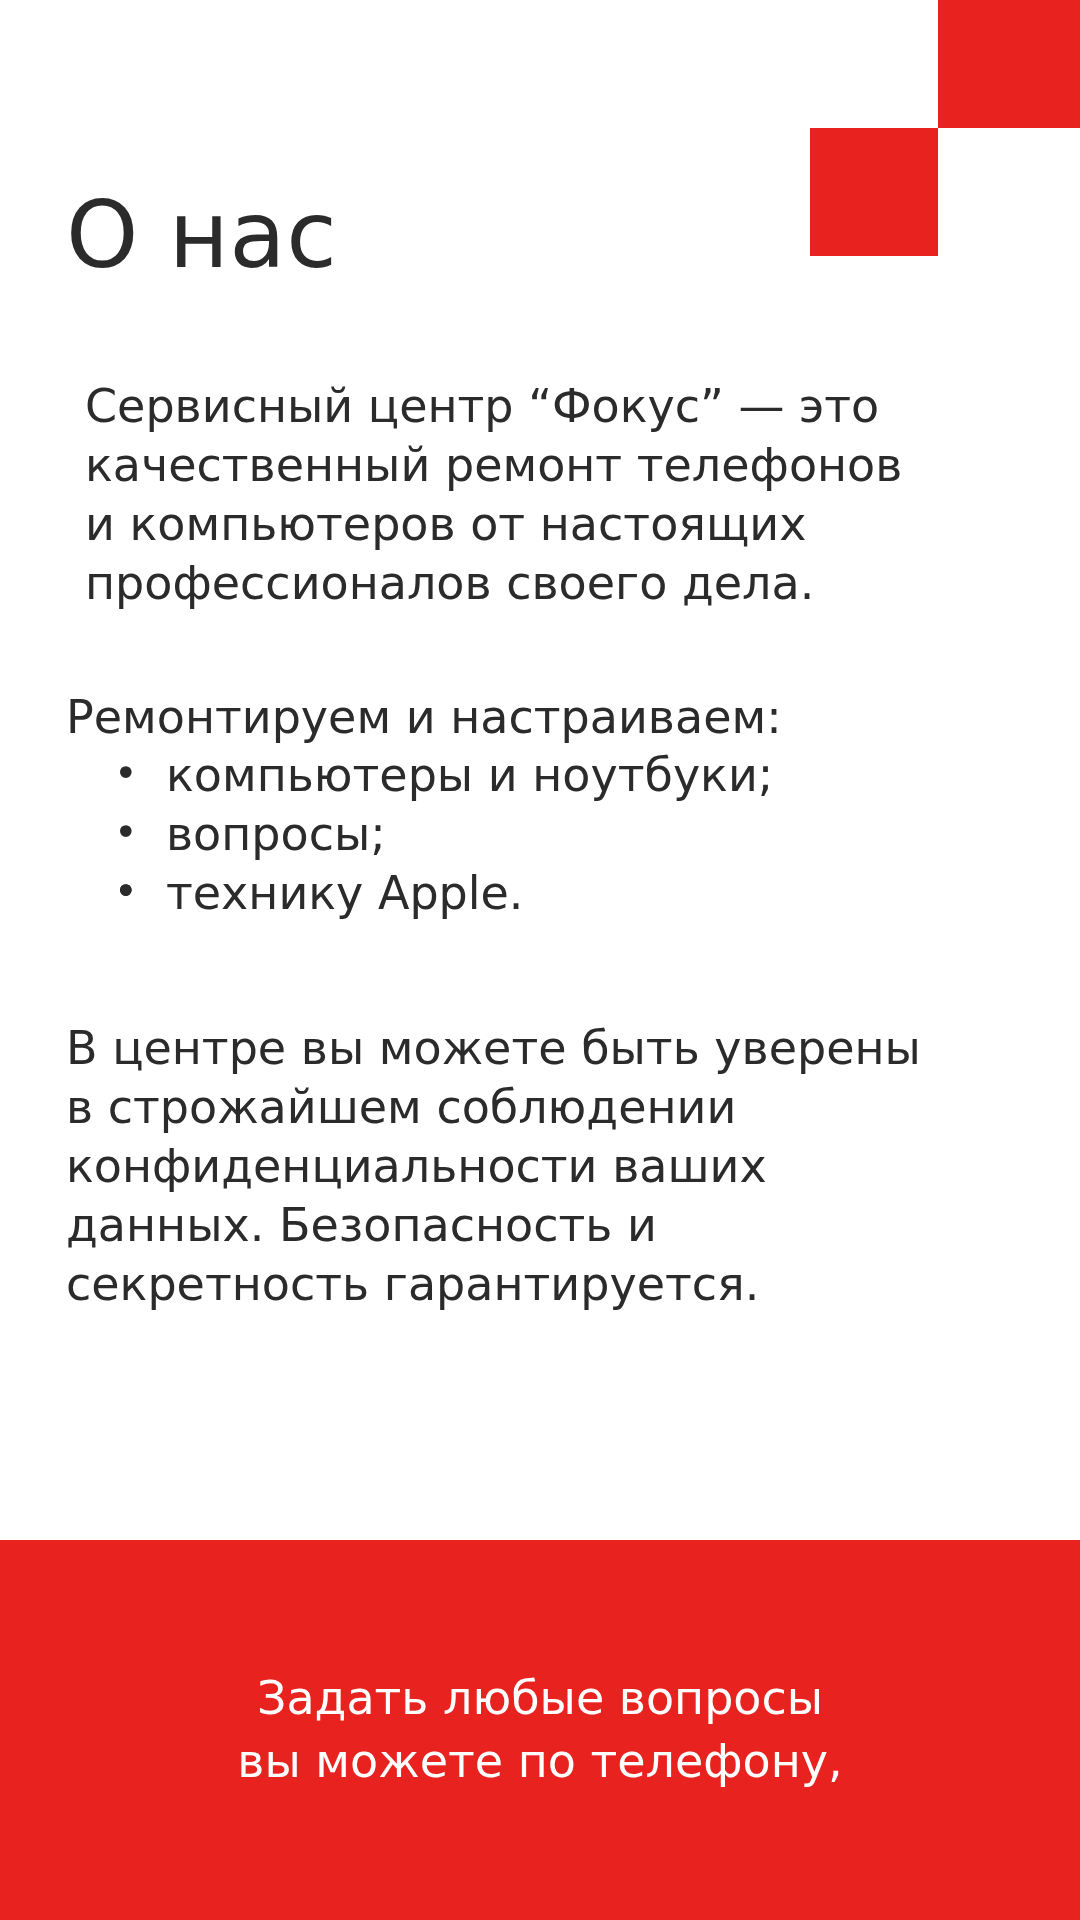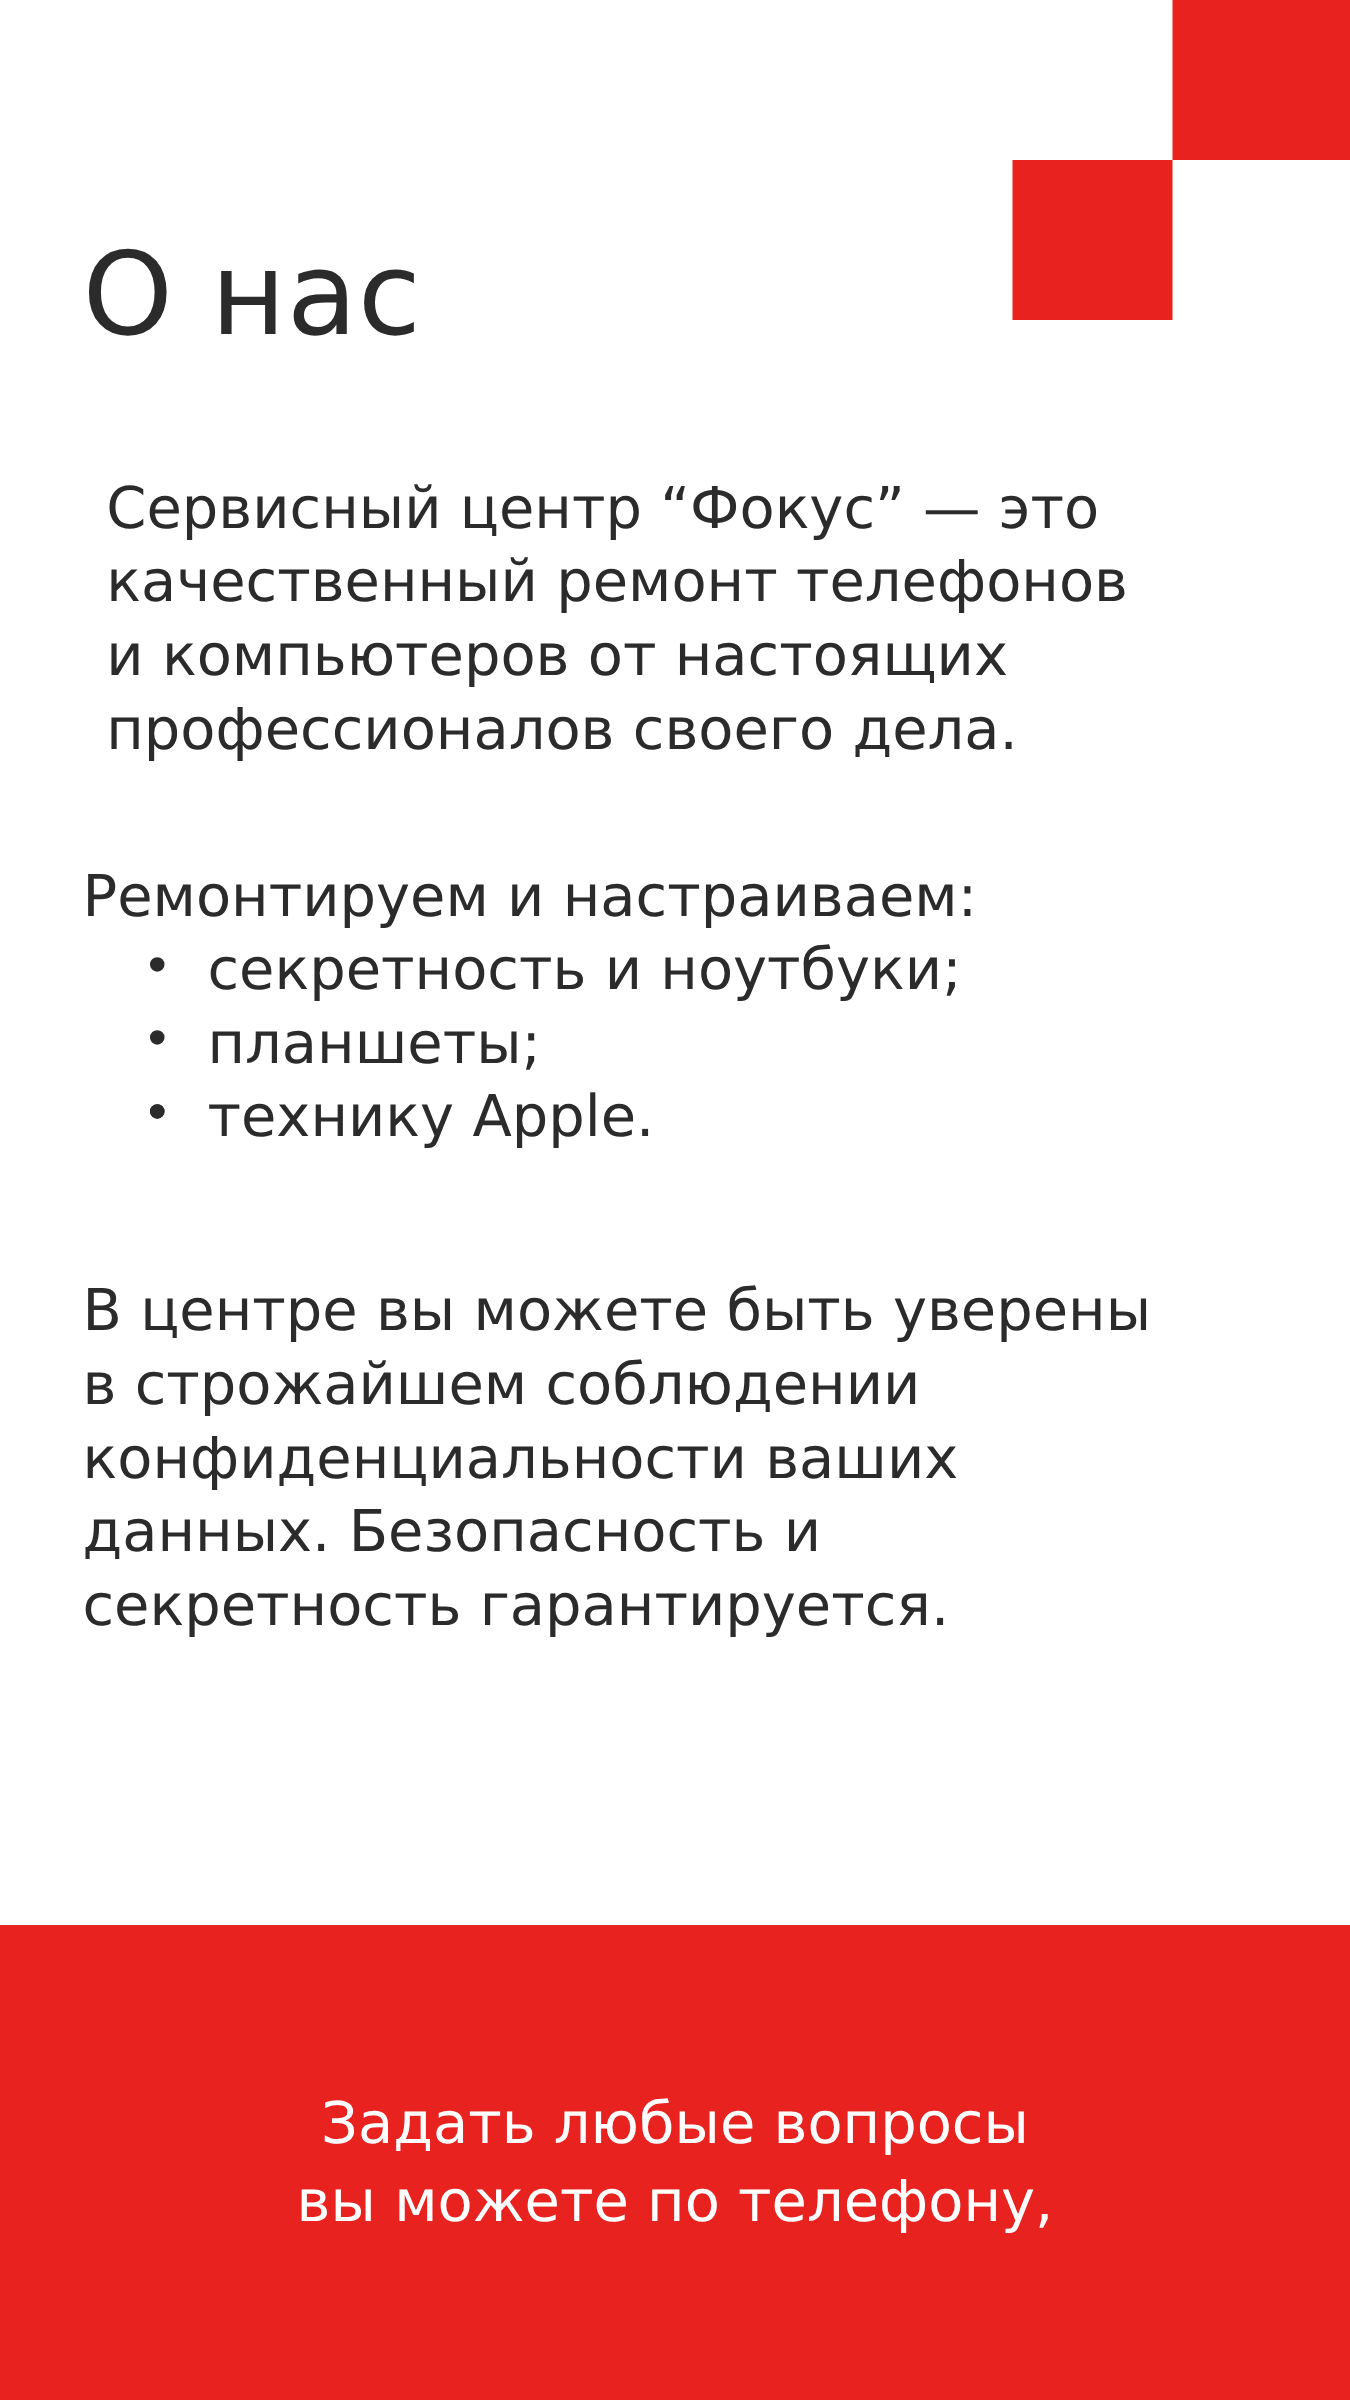--- a/index.html
+++ b/index.html
@@ -131,25 +131,25 @@
 
     <h1 class="title">О нас</h1>
 
     <p class="para para-intro">Сервисный центр “Фокус” — это качественный ремонт телефонов и компьютеров от настоящих профессионалов своего дела.</p>
 
     <p class="para para-lead">Ремонтируем и настраиваем:</p>
 
     <ul class="list">
       <li class="list-item">
         <span class="bullet">•</span>
-        <span>секретность и ноутбуки;</span>
+        <span>компьютеры и ноутбуки;</span>
       </li>
       <li class="list-item">
         <span class="bullet">•</span>
-        <span>планшеты;</span>
+        <span>вопросы;</span>
       </li>
       <li class="list-item">
         <span class="bullet">•</span>
       </li>
       <li class="list-item">
         <span class="bullet">•</span>
         <span>технику Apple.</span>
       </li>
     </ul>
 

